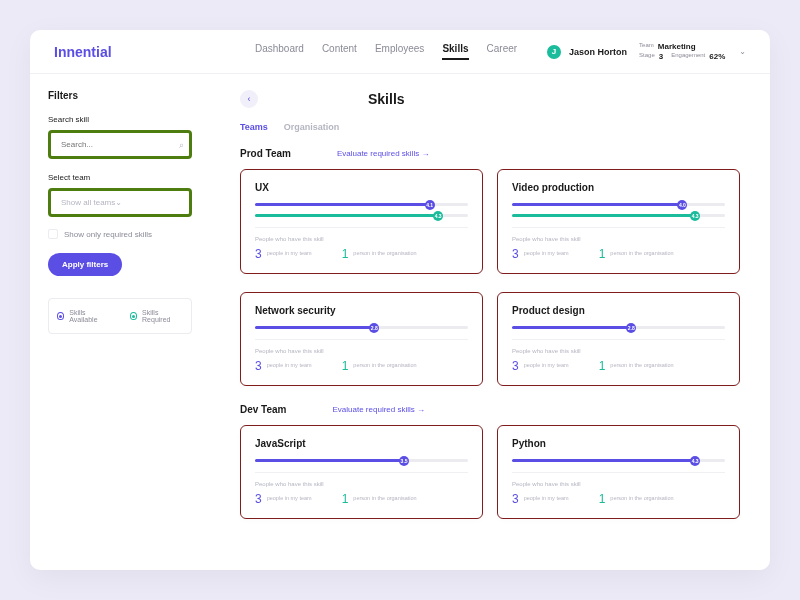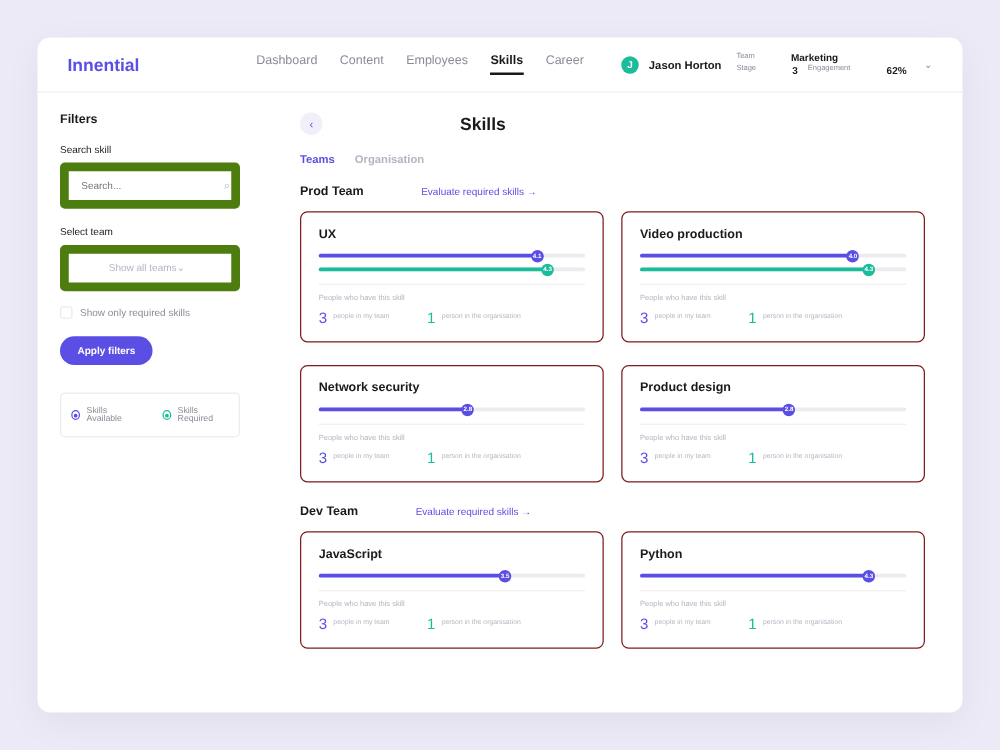--- a/index.html
+++ b/index.html
@@ -9,29 +9,29 @@
     .header { display: flex; align-items: center; padding: 12px 24px; border-bottom: 1px solid #f0f0f2; }
     .brand { font-weight: 800; font-size: 14px; color: #5b4ee5; }
     .nav { display: flex; gap: 18px; margin-left: auto; margin-right: 30px; }
     .nav-item { font-size: 10px; color: #8b8b98; cursor: pointer; padding-bottom: 4px; }
     .nav-item.active { color: #1a1a1a; font-weight: 700; border-bottom: 2px solid #1a1a1a; }
     .user { display: flex; align-items: center; gap: 8px; }
     .avatar { width: 14px; height: 14px; border-radius: 50%; background: #1abc9c; color: #fff; font-size: 8px; display: flex; align-items: center; justify-content: center; font-weight: 700; }
     .user-name { font-size: 9px; font-weight: 700; color: #1a1a1a; }
     .user-meta { display: flex; flex-direction: column; gap: 1px; margin-left: 4px; }
     .user-meta-row { display: flex; gap: 4px; font-size: 6px; color: #8b8b98; }
-    .user-meta-val { font-weight: 800; color: #1a1a1a; font-size: 8px; margin-left: 25px; }
+    .user-meta-val { font-weight: 800; color: #1a1a1a; font-size: 8px; }
     .chev { color: #8b8b98; font-size: 8px; margin-left: 6px; }
     
     .body { display: flex; flex: 1; overflow: hidden; }
     .sidebar { width: 180px; padding: 16px 18px; }
     .filters-title { font-size: 10px; font-weight: 800; color: #1a1a1a; margin-bottom: 14px; }
     .field-label { font-size: 8px; font-weight: 400; color: #1a1a1a; margin-bottom: 6px; }
     .input-wrap { position: relative; margin-bottom: 14px; }
-    .input { width: 100%; border: 7px solid #4d7c0f; border-radius: 4px; padding: 7px 15px 7px 10px; font-size: 8px; color: #b5b5c2; background: #fff; }
+    .input { width: 100%; border: 3px solid #4d7c0f; border-radius: 4px; padding: 7px 15px 7px 10px; font-size: 8px; color: #b5b5c2; background: #fff; }
     .input-icon { position: absolute; right: 8px; top: 50%; transform: translateY(-50%); color: #b5b5c2; font-size: 9px; }
     .select-wrap { position: relative; margin-bottom: 12px; }
     .select-text { font-size: 8px; color: #b5b5c2; }
     .checkbox-row { display: flex; align-items: center; gap: 6px; margin-bottom: 14px; }
     .checkbox { width: 10px; height: 10px; border: 1px solid #ebebf0; border-radius: 2px; }
     .checkbox-label { font-size: 8px; color: #8b8b98; }
     .apply-btn { background: #5b4ee5; color: #fff; border: none; border-radius: 14px; padding: 7px 14px; font-size: 8px; font-weight: 600; cursor: pointer; }
     .legend { display: flex; gap: 20px; margin-top: 22px; padding: 10px 8px; border: 1px solid #ebebf0; border-radius: 4px; }
     .legend-item { display: flex; align-items: center; gap: 5px; font-size: 7px; color: #8b8b98; }
     .legend-dot { width: 8px; height: 8px; border-radius: 50%; display: flex; align-items: center; justify-content: center; }
@@ -105,21 +105,21 @@
   <div class="body">
     <div class="sidebar">
       <div class="filters-title">Filters</div>
       <div class="field-label">Search skill</div>
       <div class="input-wrap">
         <input class="input" placeholder="Search..." style="">
         <span class="input-icon">⌕</span>
       </div>
       <div class="field-label">Select team</div>
       <div class="input-wrap select-wrap">
-        <div class="input" style="display:flex;align-items:center;justify-content:center;">
+        <div class="input" style="display:flex;align-items:center;justify-content:flex-start;">
           <span class="select-text">Show all teams</span>
           <span style="color:#b5b5c2;font-size:8px;">⌄</span>
         </div>
       </div>
       <div class="checkbox-row">
         <div class="checkbox"></div>
         <span class="checkbox-label">Show only required skills</span>
       </div>
       <button class="apply-btn">Apply filters</button>
       <div class="legend">

